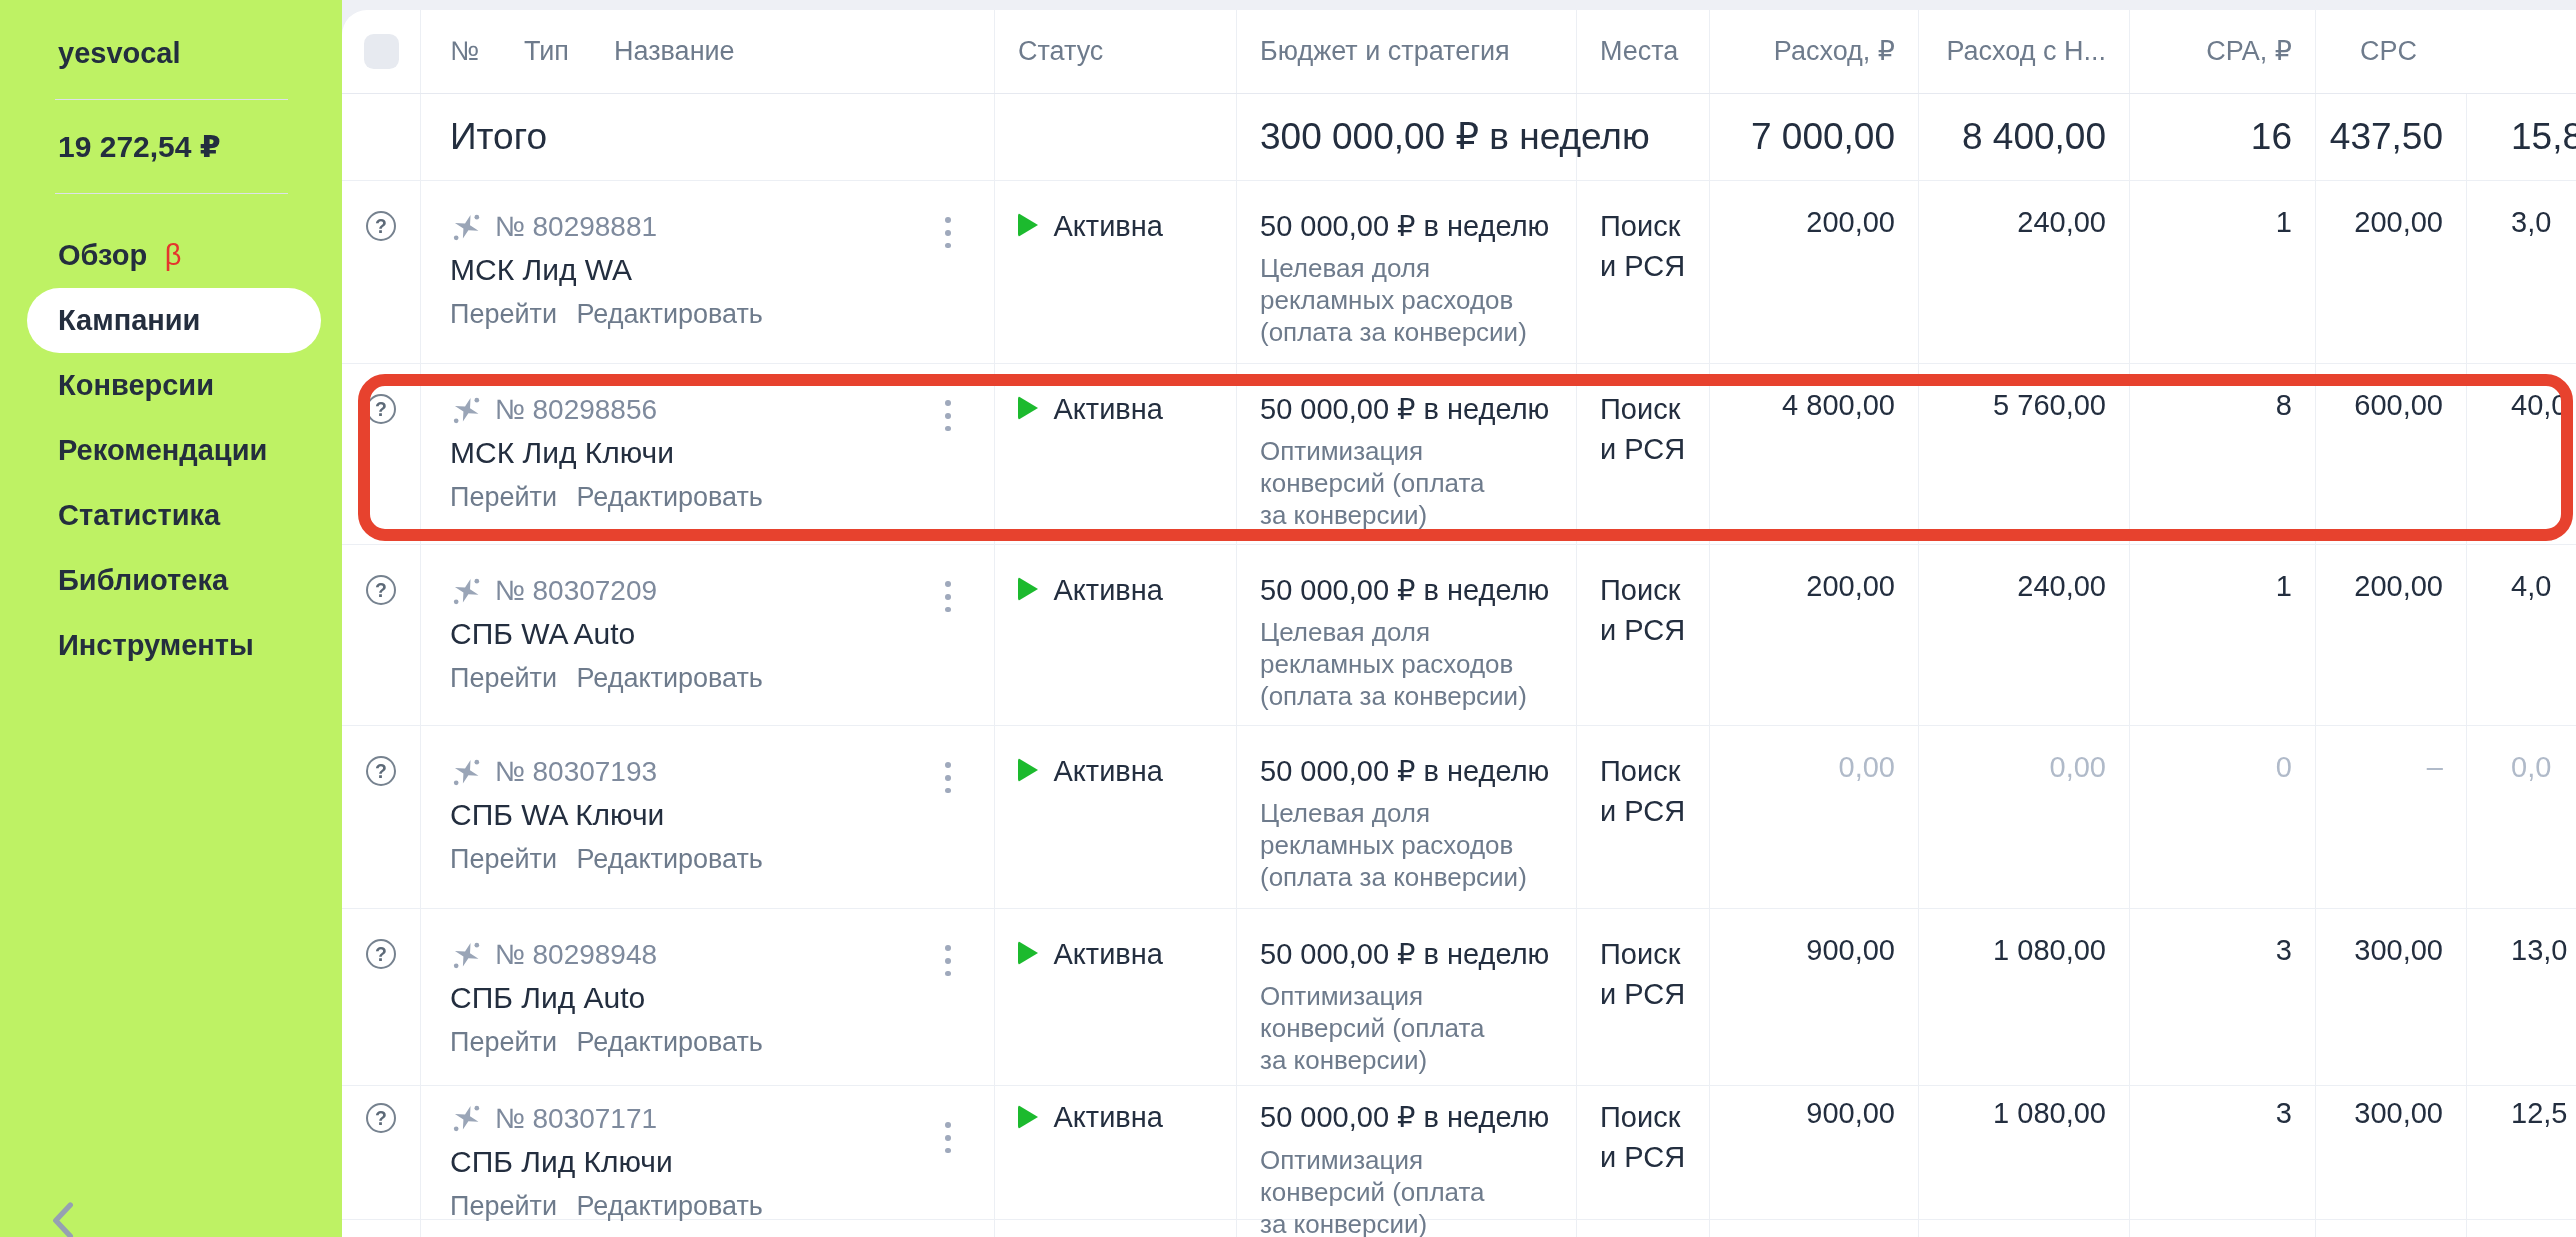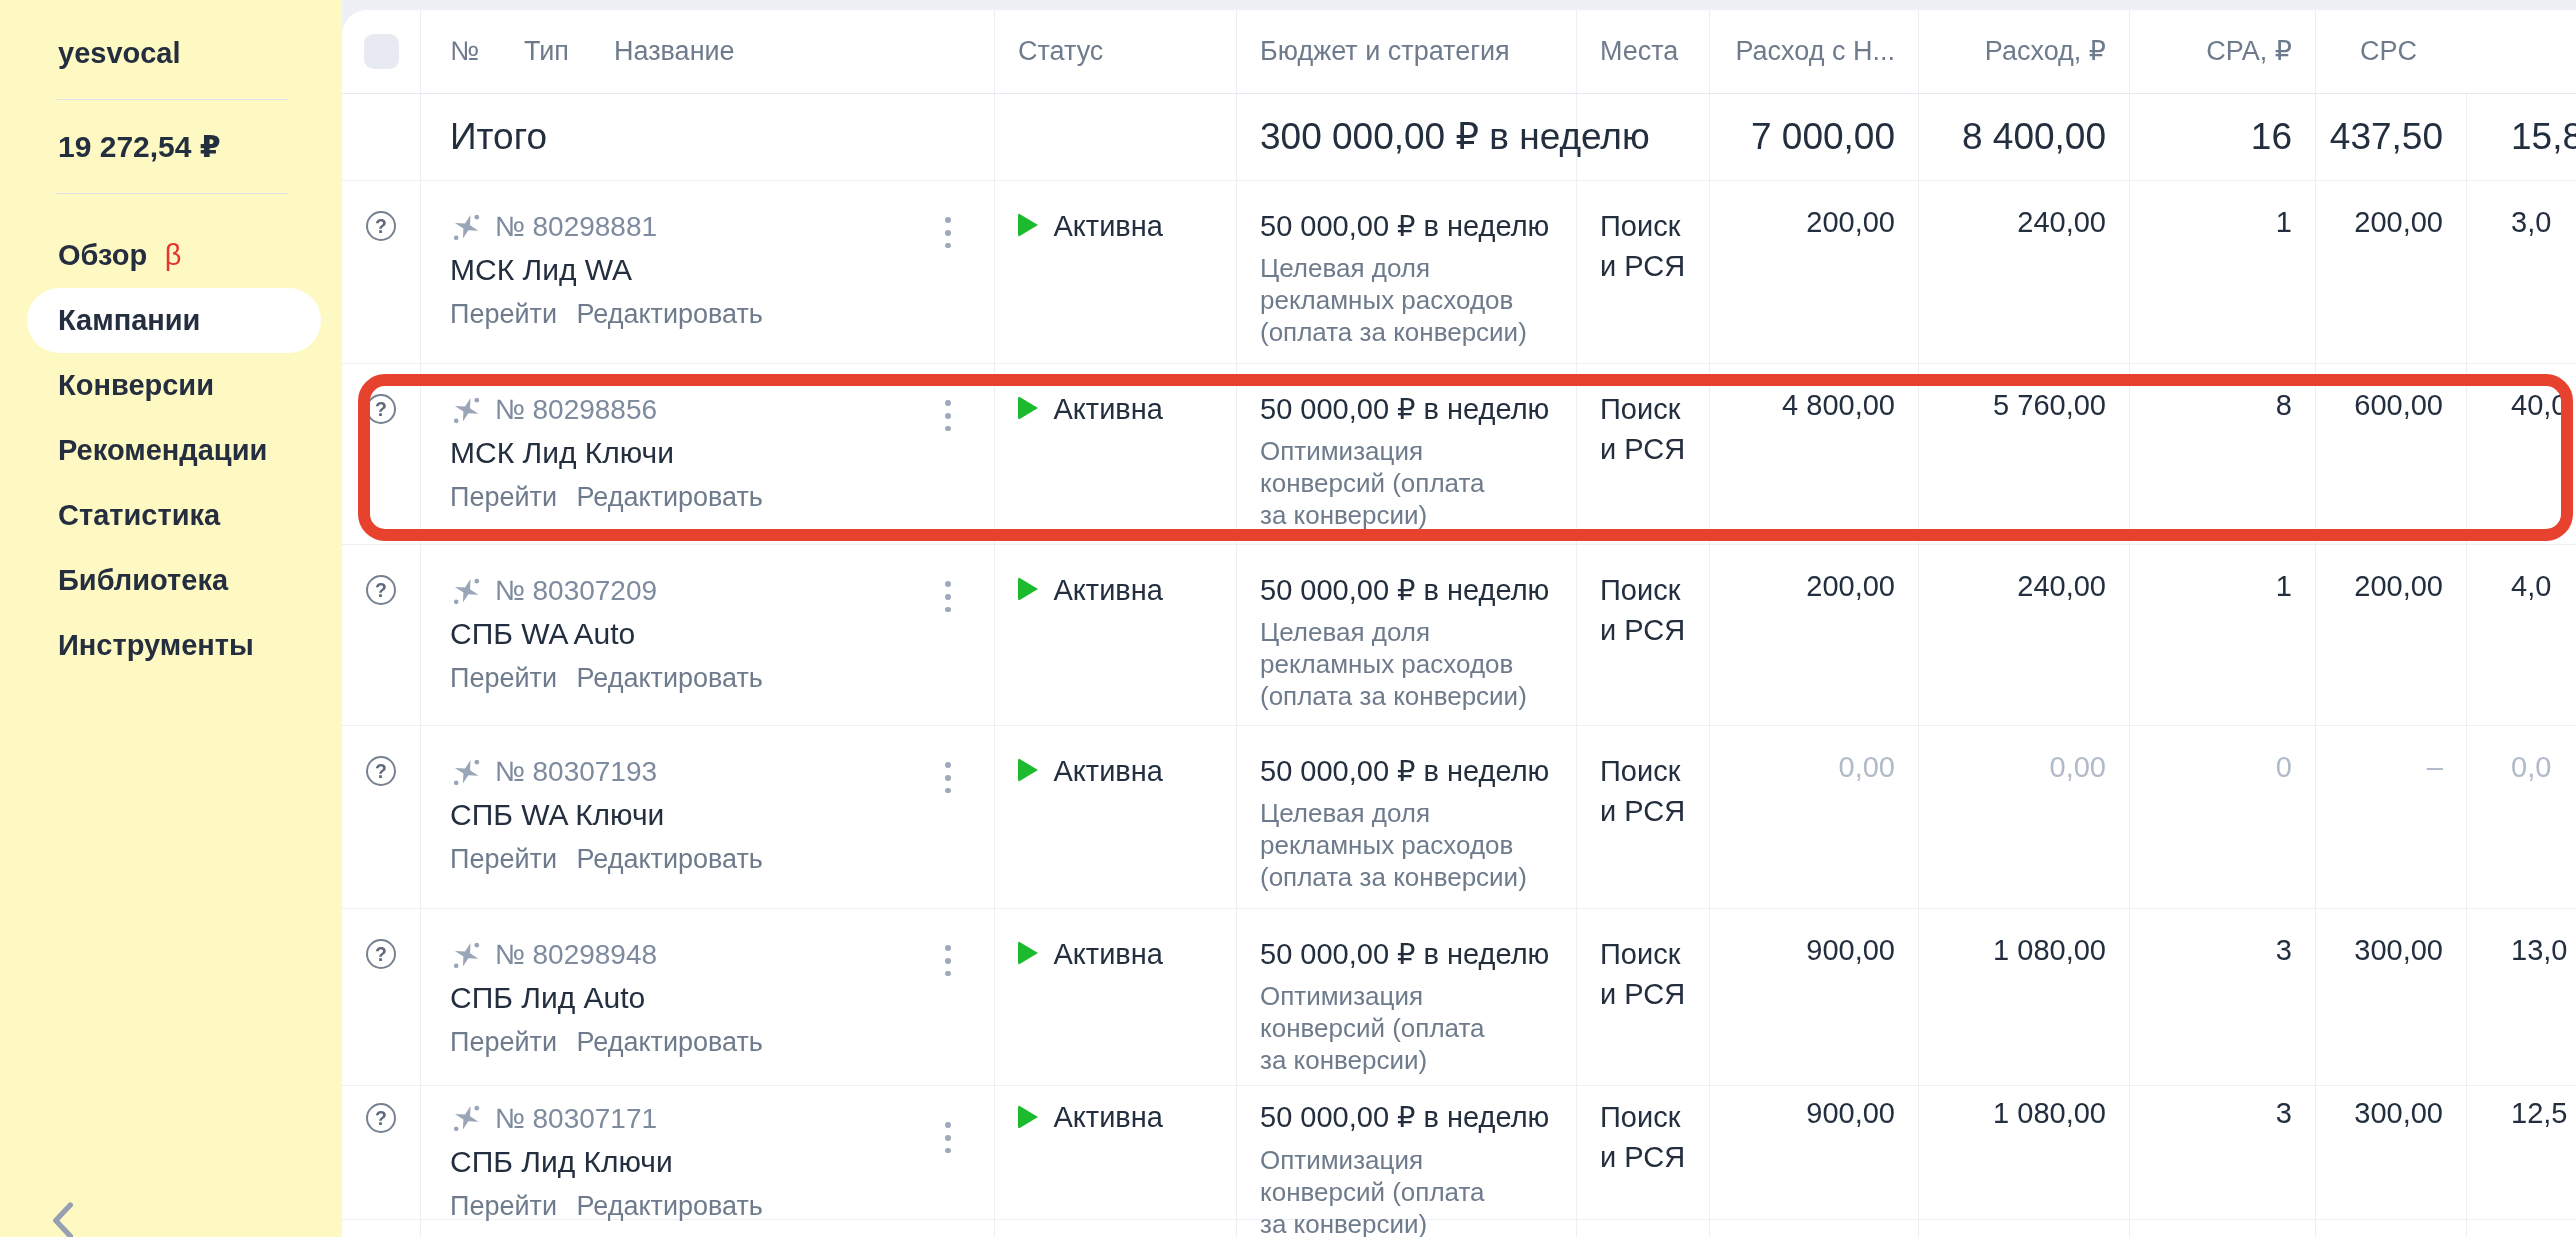--- a/index.html
+++ b/index.html
@@ -7,21 +7,21 @@
     width:2576px;height:1237px;overflow:hidden;
     background:#eef0f5;
     font-family:"Liberation Sans","DejaVu Sans",sans-serif;
     color:#232e3f;
     -webkit-font-smoothing:antialiased;
   }
   *{box-sizing:border-box;}
   .stage{position:relative;width:2576px;height:1237px;overflow:hidden;}
 
   
-  .sidebar{position:absolute;left:0;top:0;width:342px;height:1237px;background:#fef9c3;}
+  .sidebar{position:absolute;left:0;top:0;width:342px;height:1237px;background:#bef264;}
   .side-inner{padding-top:37px;}
   .account{padding-left:58px;font-size:29px;font-weight:700;color:#232e3f;}
   .divider{height:1px;background:#dde1ea;margin:29px 53px 29px 55px;width:233px;}
   .balance{padding-left:58px;font-size:30px;font-weight:700;color:#232e3f;}
   .nav{margin-top:23px;}
   .nav-item{
     height:65px;display:flex;align-items:center;
     margin:0 21.4px 0 27px;padding-left:31px;
     font-size:29px;font-weight:600;color:#242e3e;cursor:pointer;
     border-radius:33px;white-space:nowrap;
@@ -152,22 +152,22 @@
         <span class="cb"></span>
       </div>
       <div class="cell hname">
         <span>№</span>
         <span>Тип</span>
         <span>Название</span>
       </div>
       <div class="cell hpad">Статус</div>
       <div class="cell hpad">Бюджет и стратегия</div>
       <div class="cell hpad">Места</div>
+      <div class="cell hnum">Расход, ₽</div>
       <div class="cell hnum">Расход с Н...</div>
-      <div class="cell hnum">Расход, ₽</div>
       <div class="cell hnum">CPA, ₽</div>
       <div class="cell hcpc">CPC</div>
     </div>
 
     <div class="grid-row totrow">
       <div class="cell"></div>
       <div class="cell tot-label">Итого</div>
       <div class="cell"></div>
       <div class="cell tot-budget">300&nbsp;000,00 ₽ в неделю</div>
       <div class="cell"></div>

